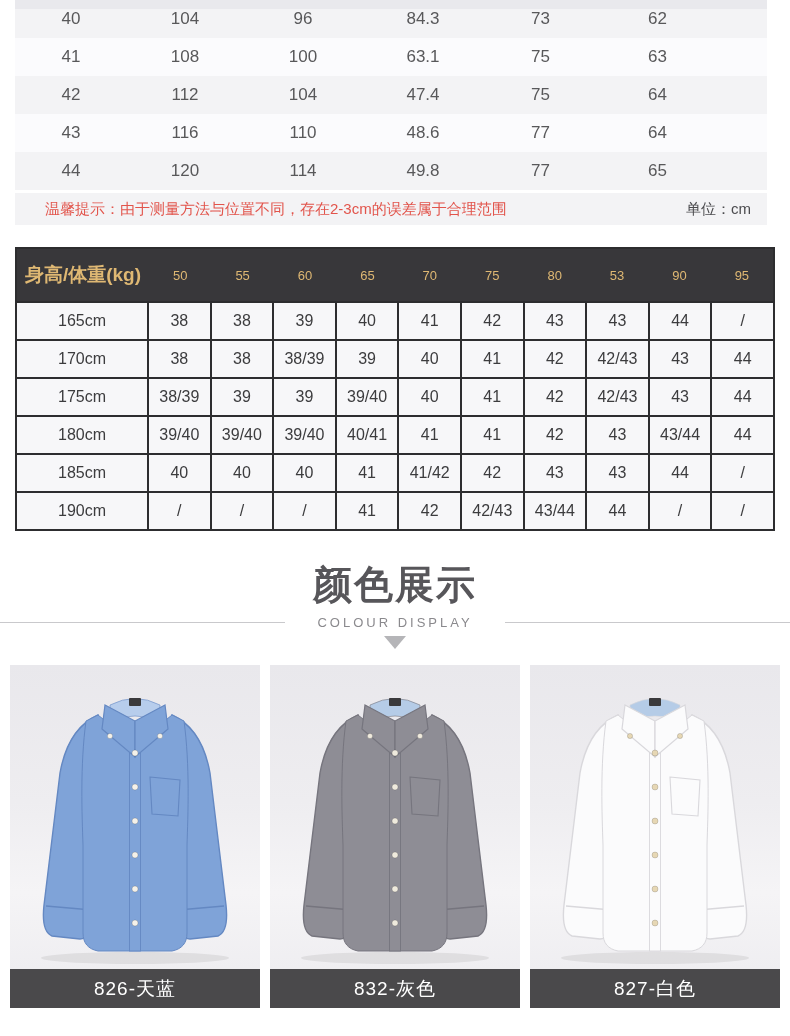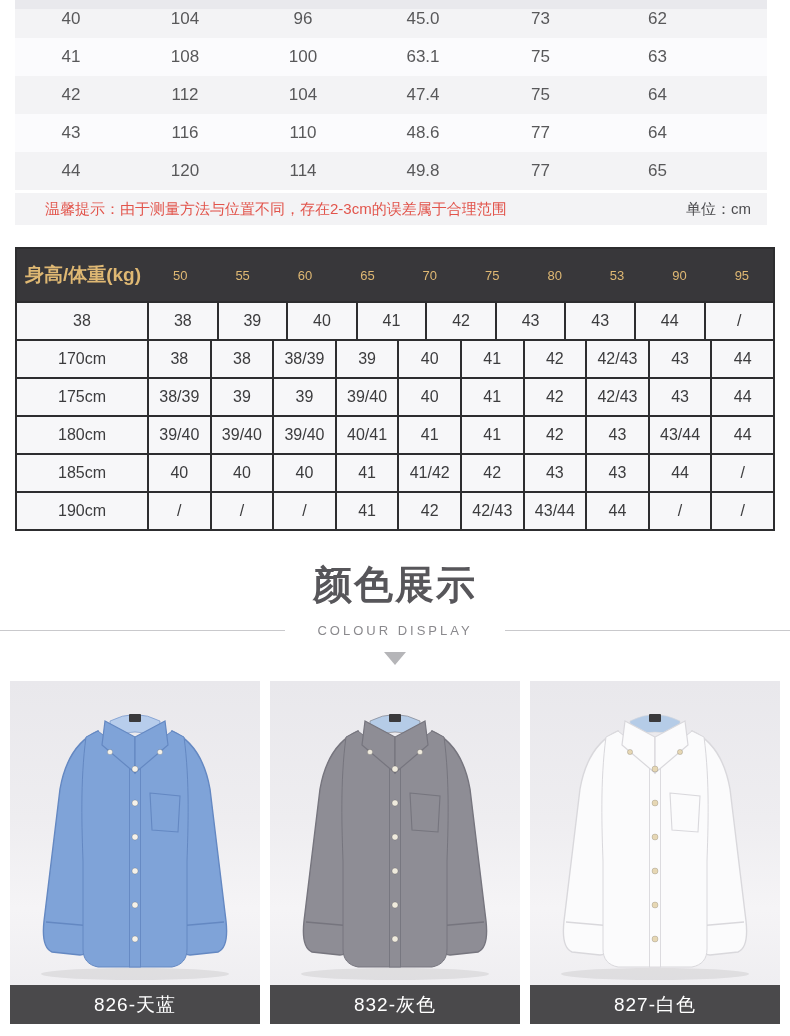--- a/index.html
+++ b/index.html
@@ -71,21 +71,21 @@
   .color-head { margin-top:34px; }
   .color-title {
     text-align:center; font-size:39px; line-height:40px; letter-spacing:2px;
     color:var(--heading-gray); font-weight:600;
   }
   .color-sub {
     margin-top:10px; display:flex; align-items:center;
   }
   .sub-line { flex:1; height:1px; background:var(--divider-gray); }
   .sub-text {
-    margin:8px 32px; font-size:13px; letter-spacing:3px;
+    margin:0 32px; font-size:13px; letter-spacing:3px;
     color:var(--subtitle-gray); white-space:nowrap;
   }
   .down-arrow {
     width:0; height:0; margin:6px auto 0;
     border-left:11px solid transparent; border-right:11px solid transparent;
     border-top:13px solid var(--arrow-gray);
   }
 
   
   .shirts-row {
@@ -145,21 +145,21 @@
     <div class="m-rows">
 
         <div class="m-row">
 
             <div class="m-cell">40</div>
 
             <div class="m-cell">104</div>
 
             <div class="m-cell">96</div>
 
-            <div class="m-cell">45.0</div>
+            <div class="m-cell">84.3</div>
 
             <div class="m-cell">73</div>
 
             <div class="m-cell">62</div>
           </div>
 
         <div class="m-row">
 
             <div class="m-cell">41</div>
 
@@ -247,20 +247,21 @@
         <div class="fh-cell">53</div>
 
         <div class="fh-cell">90</div>
 
         <div class="fh-cell">95</div>
       </div>
     <div>
 
         <div class="f-row">
 
+            <div class="f-cell">165cm</div>
 
             <div class="f-cell">38</div>
 
             <div class="f-cell">38</div>
 
             <div class="f-cell">39</div>
 
             <div class="f-cell">40</div>
 
             <div class="f-cell">41</div>

